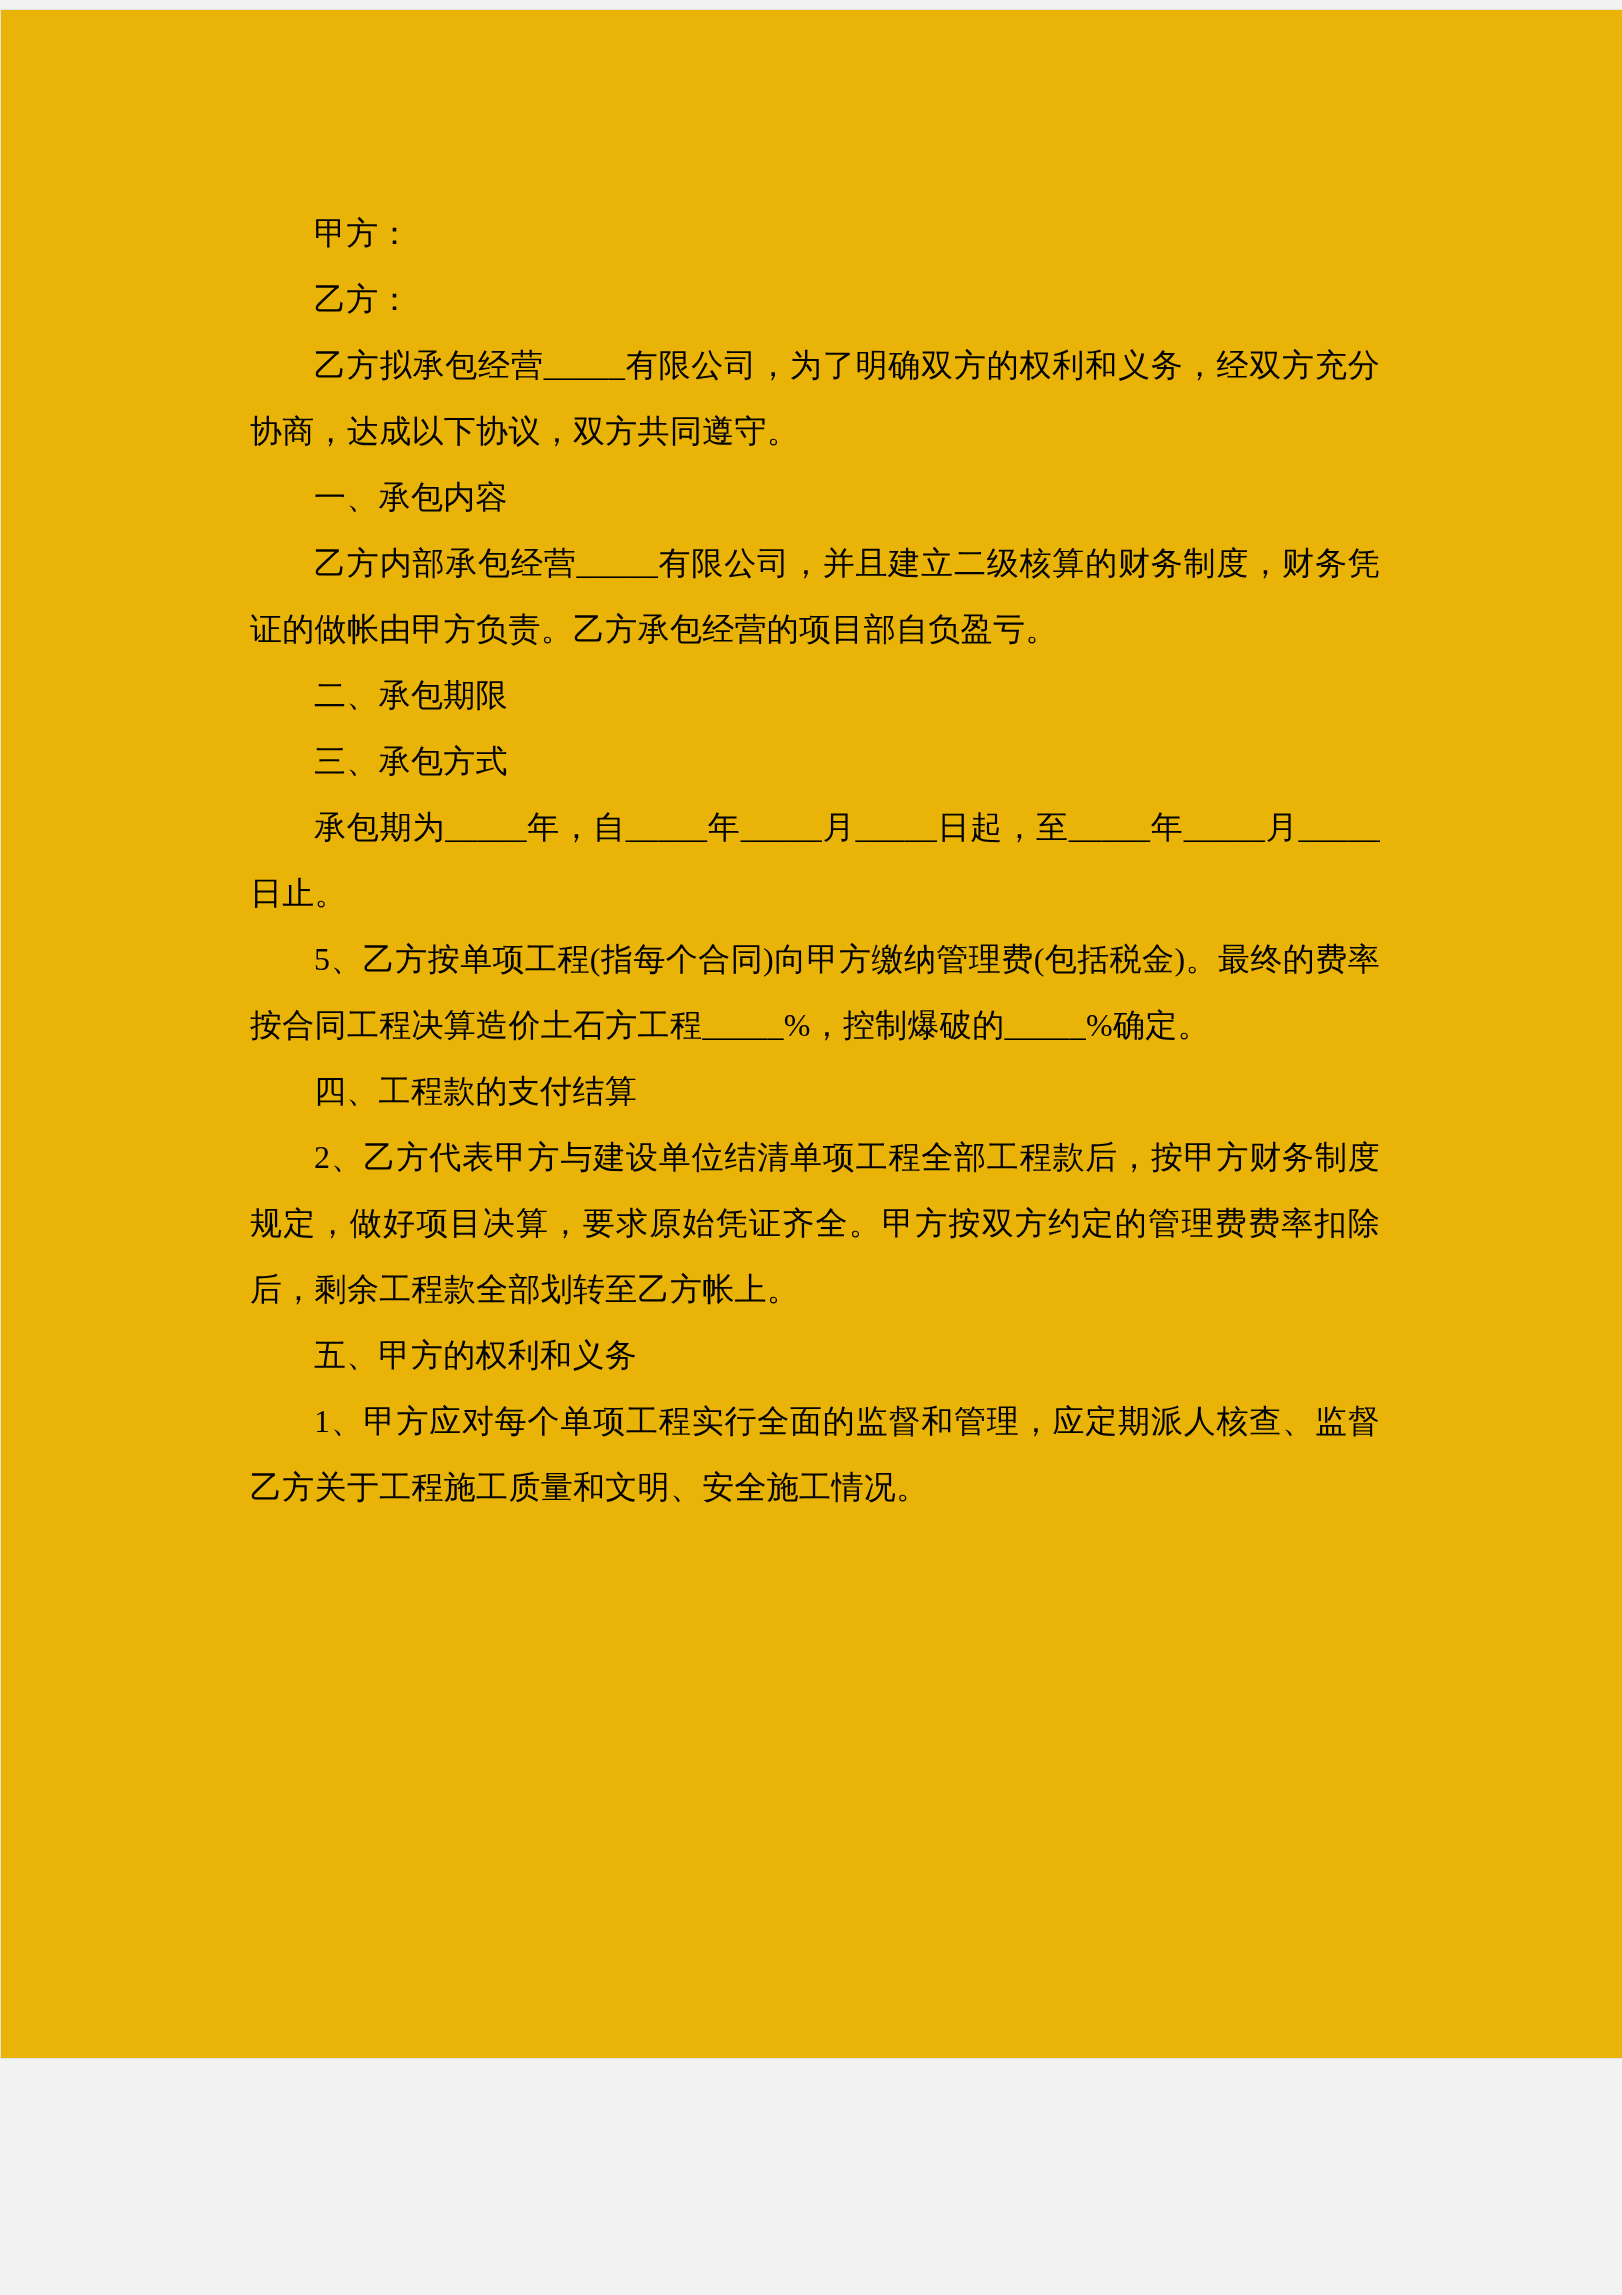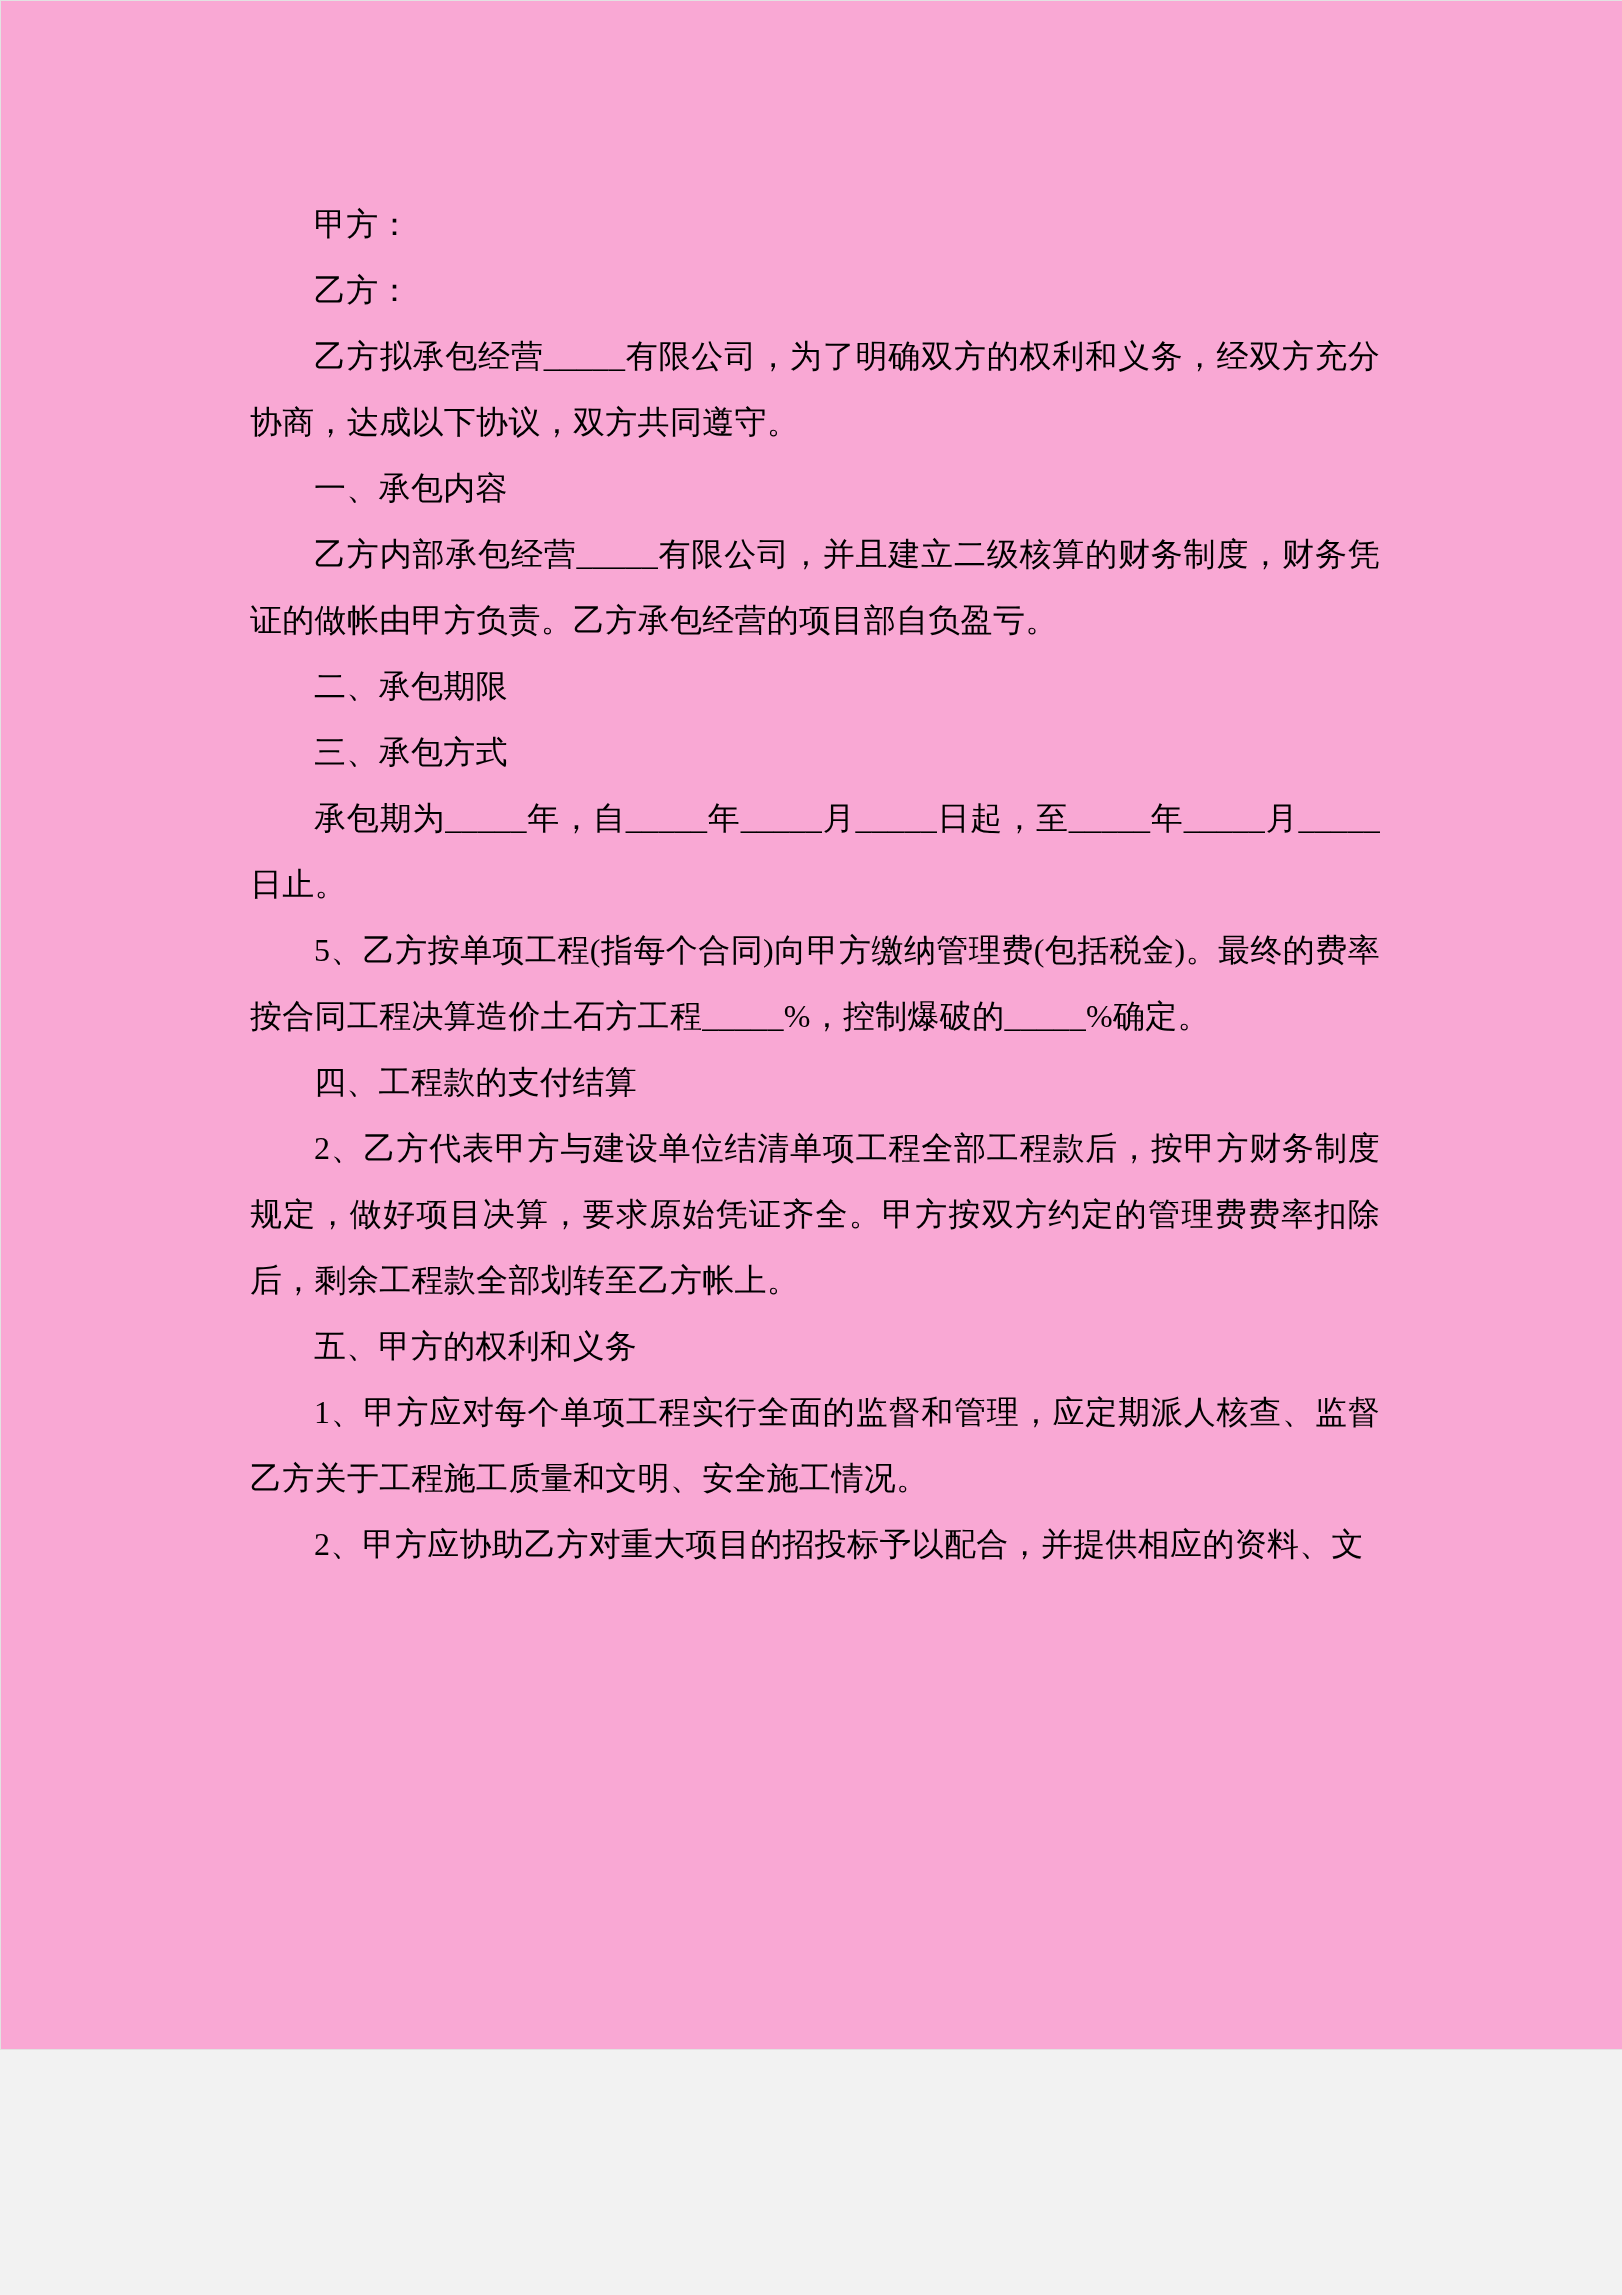--- a/index.html
+++ b/index.html
@@ -4,22 +4,22 @@
   <style>
     html, body {
       margin: 0;
       padding: 0;
       background: #f2f2f2;
     }
     .page {
       position: relative;
       width: 1623px;
       height: 2050px;
-      margin: 0 auto;
-      background: #f9a8d4;
+      margin: 9px auto;
+      background: #eab308;
       box-sizing: border-box;
       border: 0.7px solid #e2e2e2;
       font-family: "Liberation Serif", "DejaVu Serif", serif;
       color: #000000;
       overflow: hidden;
     }
     .content {
       box-sizing: border-box;
       padding: 190px 242px 0 249px;
       width: 100%;
@@ -46,16 +46,15 @@
     <p>一、承包内容</p>
     <p>乙方内部承包经营_____有限公司，并且建立二级核算的财务制度，财务凭证的做帐由甲方负责。乙方承包经营的项目部自负盈亏。</p>
     <p>二、承包期限</p>
     <p>三、承包方式</p>
     <p>承包期为_____年，自_____年_____月_____日起，至_____年_____月_____日止。</p>
     <p>5、乙方按单项工程(指每个合同)向甲方缴纳管理费(包括税金)。最终的费率按合同工程决算造价土石方工程_____%，控制爆破的_____%确定。</p>
     <p>四、工程款的支付结算</p>
     <p>2、乙方代表甲方与建设单位结清单项工程全部工程款后，按甲方财务制度规定，做好项目决算，要求原始凭证齐全。甲方按双方约定的管理费费率扣除后，剩余工程款全部划转至乙方帐上。</p>
     <p>五、甲方的权利和义务</p>
     <p>1、甲方应对每个单项工程实行全面的监督和管理，应定期派人核查、监督乙方关于工程施工质量和文明、安全施工情况。</p>
-    <p>2、甲方应协助乙方对重大项目的招投标予以配合，并提供相应的资料、文</p>
   </div>
 </div>
 
 
 </body></html>

